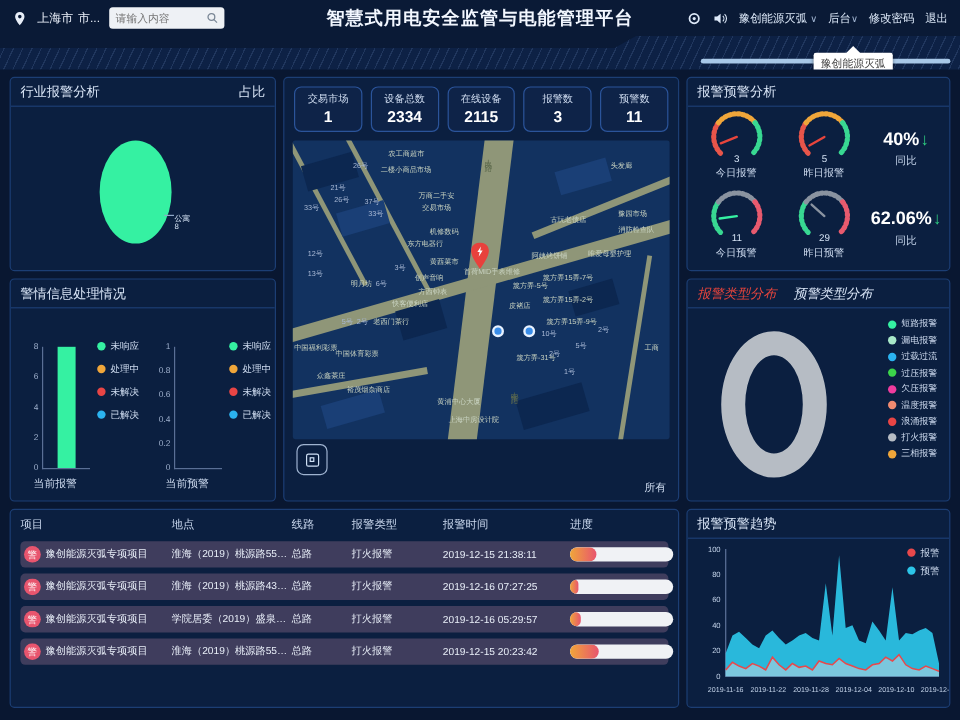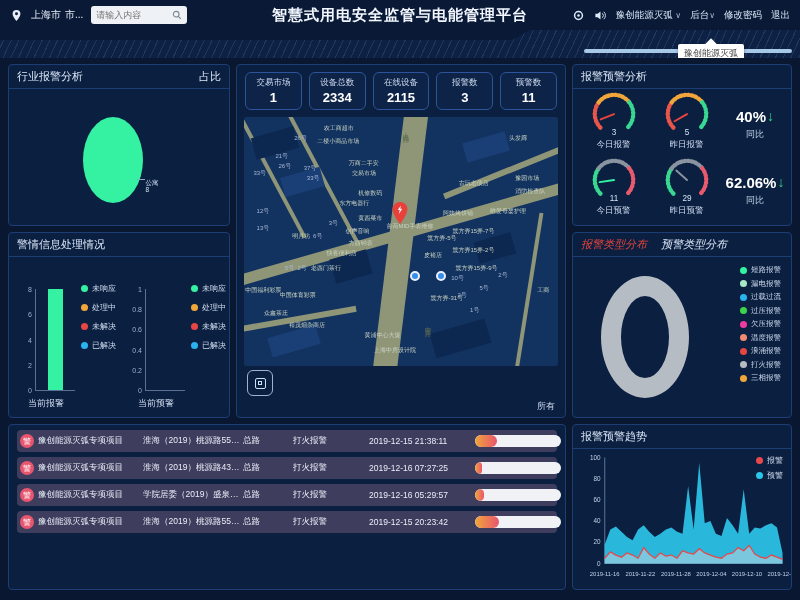--- a/index.html
+++ b/index.html
@@ -487,20 +487,29 @@
           </div>
           <div class="lg-row">
             <span class="lg-dot" style="background: rgb(240, 166, 58);"></span>
             <span class="lg-label">三相报警</span>
           </div>
         </div>
     </div>
   </div>
 
   <div class="panel p-table">
+    <div class="thead">
+        <span class="tcell">项目</span>
+        <span class="tcell">地点</span>
+        <span class="tcell">线路</span>
+        <span class="tcell">报警类型</span>
+        <span class="tcell">报警时间</span>
+        <span class="tcell">进度</span>
+        <span class="tcell">状态</span>
+      </div>
     <div class="tbody">
         <div class="trow">
           <div class="cell-proj tcell">
             <span class="badge">警</span>
             <span>豫创能源灭弧专项项目</span>
           </div>
           <div class="tcell">淮海（2019）桃源路55号...</div>
           <div class="tcell">总路</div>
           <div class="tcell">打火报警</div>
           <div class="tcell">2019-12-15 21:38:11</div>

